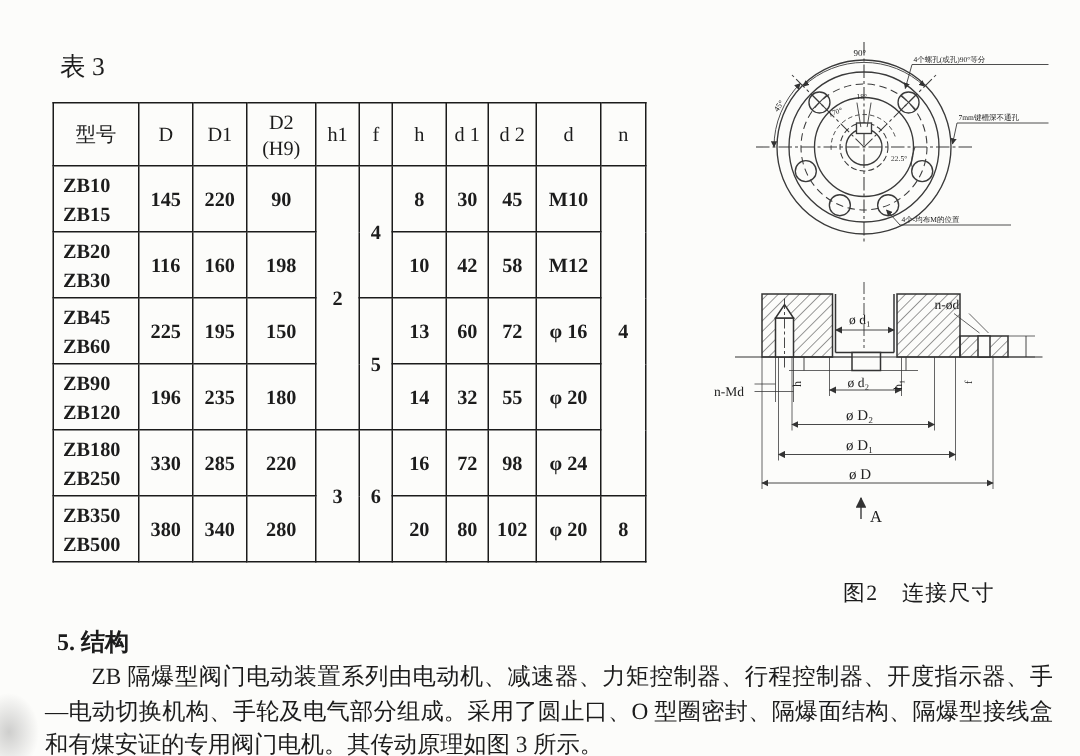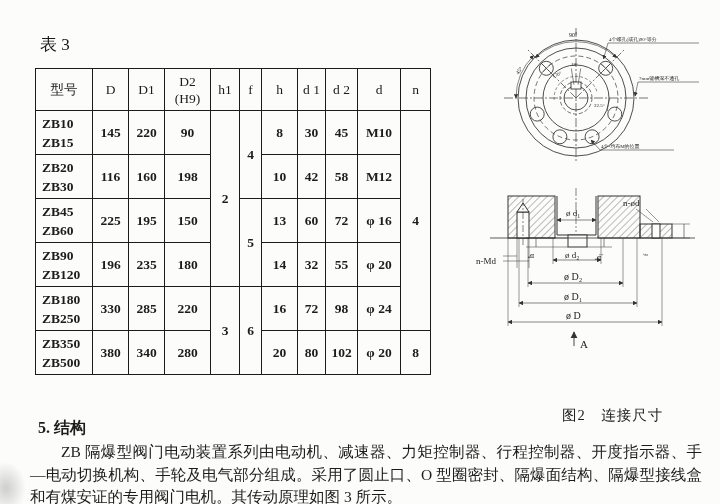--- a/index.html
+++ b/index.html
@@ -25,21 +25,21 @@
     font-size:13.5px;padding:0;overflow:hidden;
   }
   #dims-table th{font-weight:normal;line-height:17px;}
   #dims-table td.val{font-weight:bold;}
   #dims-table td.model{text-align:left;padding-left:6px;font-weight:bold;line-height:19px;}
   #dims-table tr{height:44px;}
   #dims-table tr.hd{height:42px;}
   
   #fig-top{left:478px;top:8px;}
   #fig-section{left:470px;top:188px;}
-  #fig2-caption{left:562px;top:406px;font-size:14.5px;letter-spacing:1px;}
+  #fig2-caption{left:562px;top:386px;font-size:14.5px;letter-spacing:1px;}
   svg text{font-family:"Liberation Serif", serif;fill:#222;}
   
   #sec-heading{left:38px;top:418px;font-size:16px;font-weight:bold;}
   #sec-paragraph{
     left:30px;top:441px;width:672px;
     font-size:15.5px;line-height:22.5px;text-align:justify;text-indent:31px;
   }
 </style>
 </head>
 <body>

